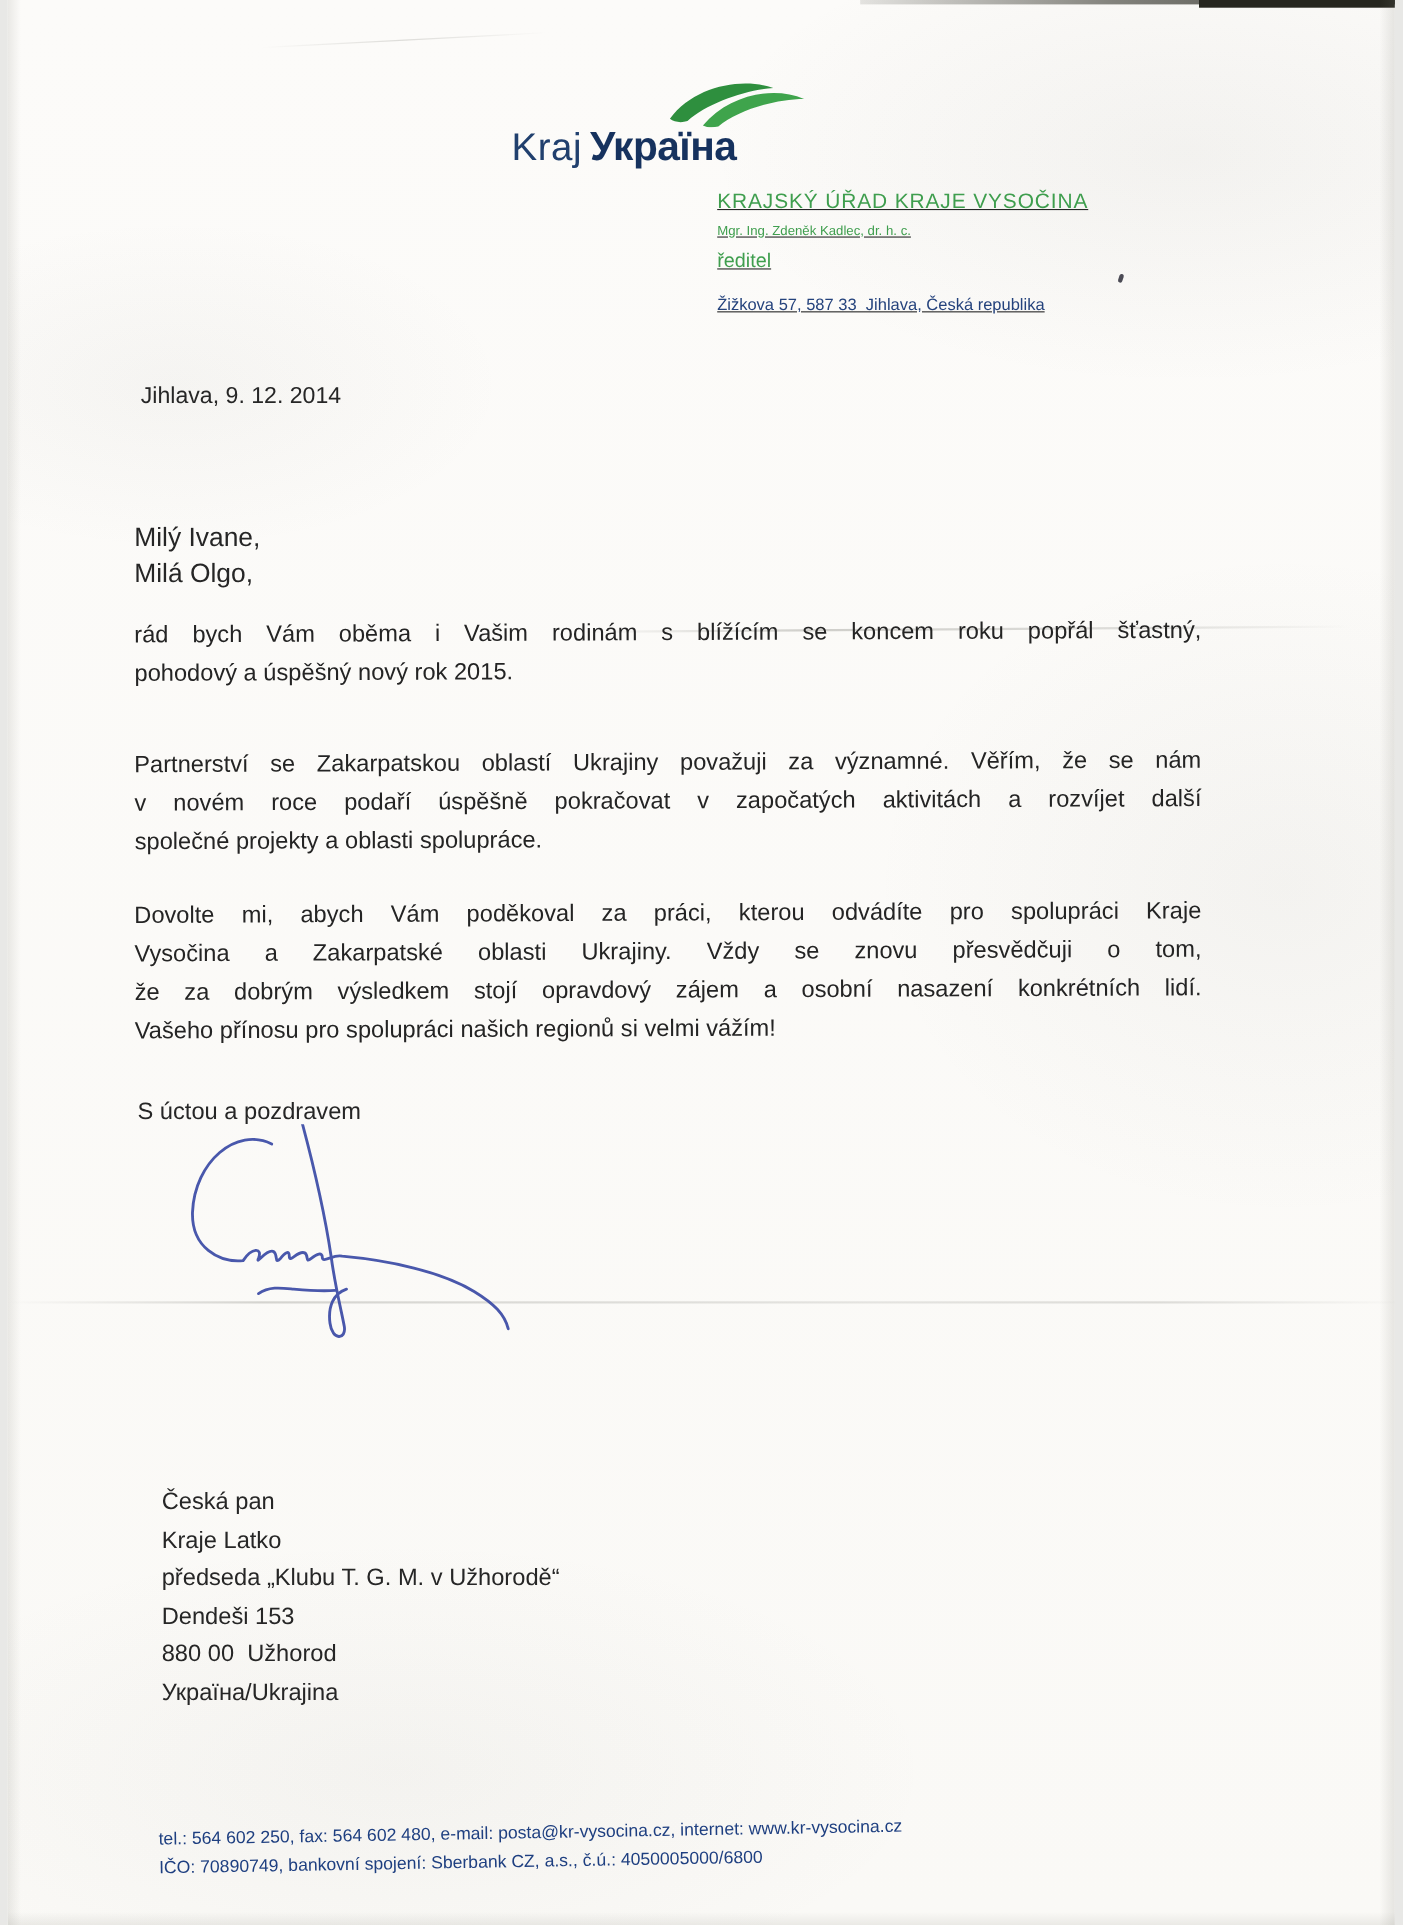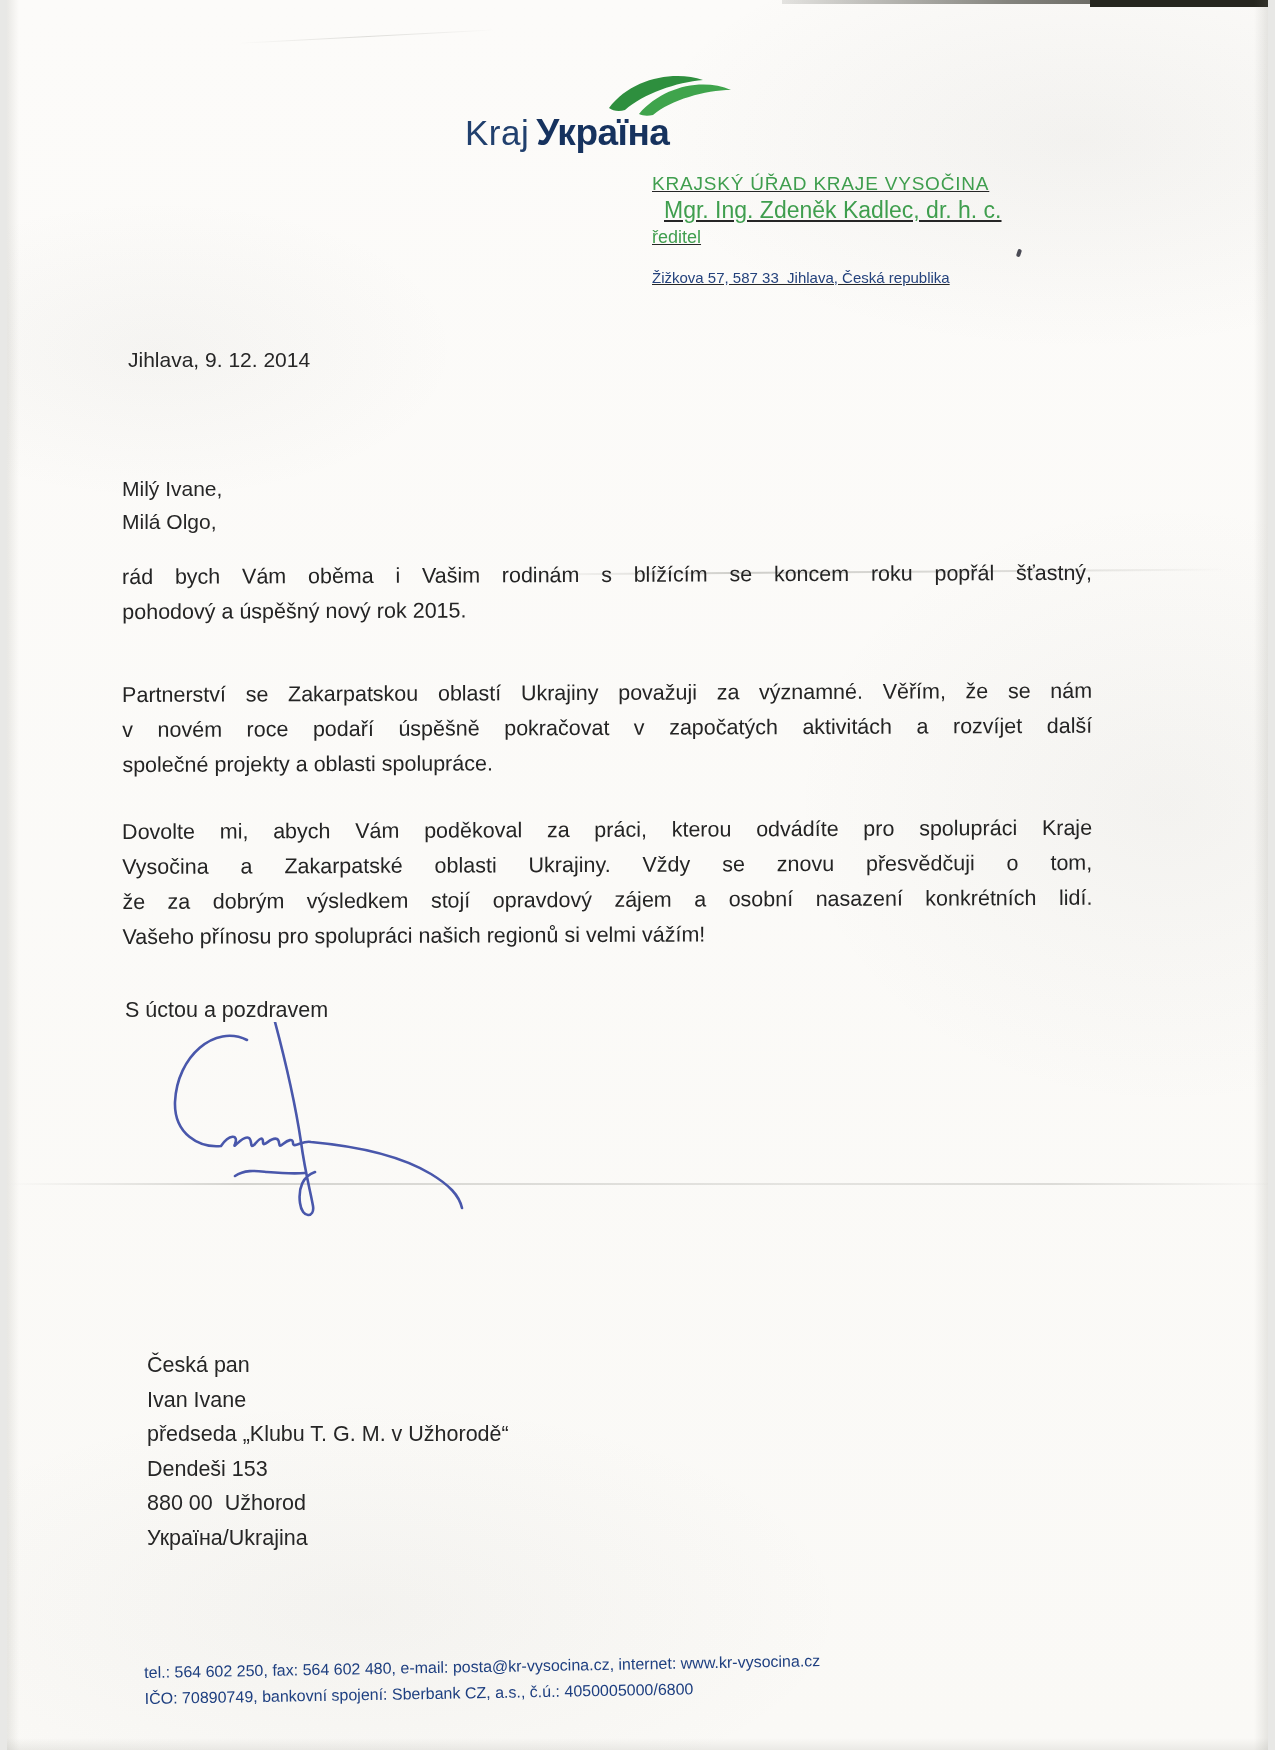--- a/index.html
+++ b/index.html
@@ -32,27 +32,27 @@
   .edge-bottom{ left:0; bottom:0; width:1275px; height:12px; background:linear-gradient(to top, rgba(120,120,110,0.12), transparent); }
 
   
   .logo-text { left:458px; top:112px; display:flex; align-items:baseline; gap:7px; white-space:nowrap; }
   .logo-kraj { font-size:35px; font-weight:400; color:#21406e; letter-spacing:0.5px; }
   .logo-vysocina { font-size:37px; font-weight:800; color:#16325e; letter-spacing:-0.5px; }
 
   
   .letterhead { left:645px; top:170px;text-decoration:underline; }
   .lh-office { font-size:19px; line-height:27px; letter-spacing:0.8px; color:#3f9e4e; }
-  .lh-person { font-size:23px; line-height:27px; color:#3f9e4e;margin-left:12px; }
+  .lh-person { font-size:12px; line-height:27px; color:#3f9e4e; }
   .lh-role   { font-size:18px;  line-height:27px; color:#3f9e4e; }
   .lh-addr   { font-size:15px; margin-top:18px; color:#24427c; white-space:pre; }
 
   
   .dateline { left:121px; top:348px; font-size:21px; }
-  .salutation { left:115px; top:472px; font-size:21px; line-height:33px; }
+  .salutation { left:115px; top:472px; font-size:24px; line-height:33px; }
   .para { left:115px; width:970px; font-size:21.5px; line-height:35px; transform:rotate(-0.25deg); transform-origin:0 0; color:#242424; }
   .p1 { top:560px; } .p2 { top:678px; } .p3 { top:815px; }
   .jline { text-align:justify; text-align-last:justify; }
   .jline.last { text-align-last:left; }
   .closing { left:118px; top:998px; font-size:21.5px; }
 
   .signature { left:148px; top:1022px; }
 
   .recipient { left:140px; top:1348px; font-size:21.5px; line-height:34.5px; }
   .recipient .pre { white-space:pre; }
@@ -125,21 +125,21 @@
                C104,117 108,114 108,120 C108,127 116,114 122,117 C126,119 122,127 128,122
                C133,118 138,116 138,121 C138,127 148,118 156,120
                C200,124 246,134 276,152 C294,163 304,173 307,186" stroke="#3a4aa5"></path>
       <path d="M120,0 C128,30 140,80 146,120 C150,150 156,172 158,184 C160,196 147,197 145,181 C143,166 148,154 160,150" stroke="#3a4aa5"></path>
       <path d="M80,154 C90,147 102,149 112,150 C124,151 138,152 150,151" stroke="#3a4aa5"></path>
     </g>
   </svg>
 
   <div class="abs recipient">
     <div>Česká pan</div>
-    <div>Ivan Ivane</div>
+    <div>Kraje Latko</div>
     <div>předseda „Klubu T. G. M. v Užhorodě“</div>
     <div>Dendeši 153</div>
     <div class="pre">880 00  Užhorod</div>
     <div>Україна/Ukrajina</div>
   </div>
 
   <div class="abs footer">
     <div>tel.: 564 602 250, fax: 564 602 480, e-mail: posta@kr-vysocina.cz, internet: www.kr-vysocina.cz</div>
     <div>IČO: 70890749, bankovní spojení: Sberbank CZ, a.s., č.ú.: 4050005000/6800</div>
   </div>

